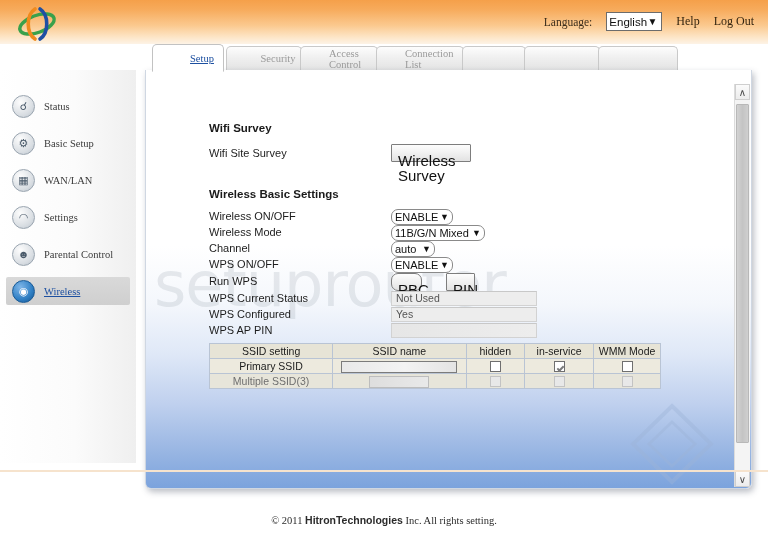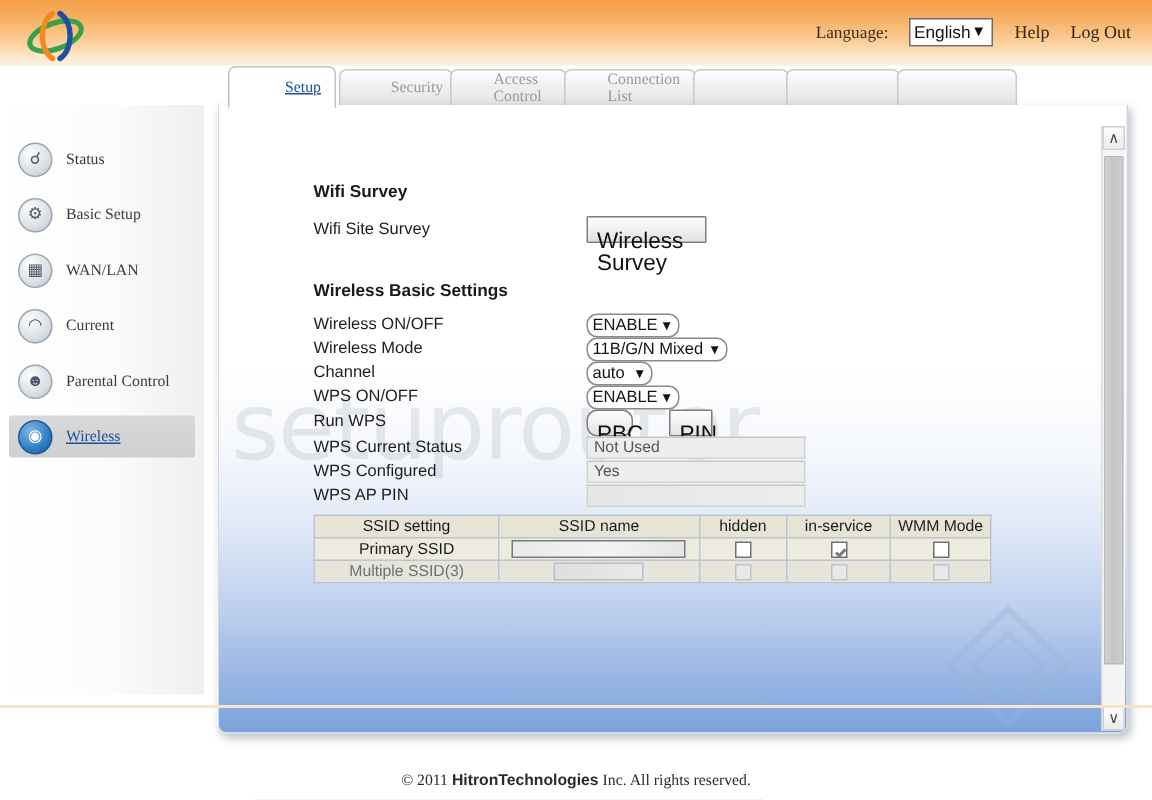--- a/index.html
+++ b/index.html
@@ -273,21 +273,21 @@
       <div class="side-item" style="top:59px;">
         <span class="side-icon">⚙</span>
         <span class="side-label">Basic Setup</span>
       </div>
       <div class="side-item" style="top:96px;">
         <span class="side-icon">▦</span>
         <span class="side-label">WAN/LAN</span>
       </div>
       <div class="side-item" style="top:133px;">
         <span class="side-icon">◠</span>
-        <span class="side-label">Current</span>
+        <span class="side-label">Settings</span>
       </div>
       <div class="side-item" style="top:170px;">
         <span class="side-icon">☻</span>
         <span class="side-label">Parental Control</span>
       </div>
       <div class="side-item active" style="top:207px;">
         <span class="side-icon">◉</span>
         <span class="side-label">Wireless</span>
       </div>
     </div>
@@ -395,16 +395,16 @@
         <div class="vs-thumb"></div>
         <div class="vs-btn vs-down">∨</div>
       </div>
     </div>
   </div>
 
   <div class="foot-rule"></div>
   <div class="footer">
     <span>© 2011</span>
     <b>Hitron</b><b>Technologies</b>
-    <span>Inc.  All rights reserved.</span>
+    <span>Inc.  All rights setting.</span>
   </div>
 
 </div>
 
 </body></html>

